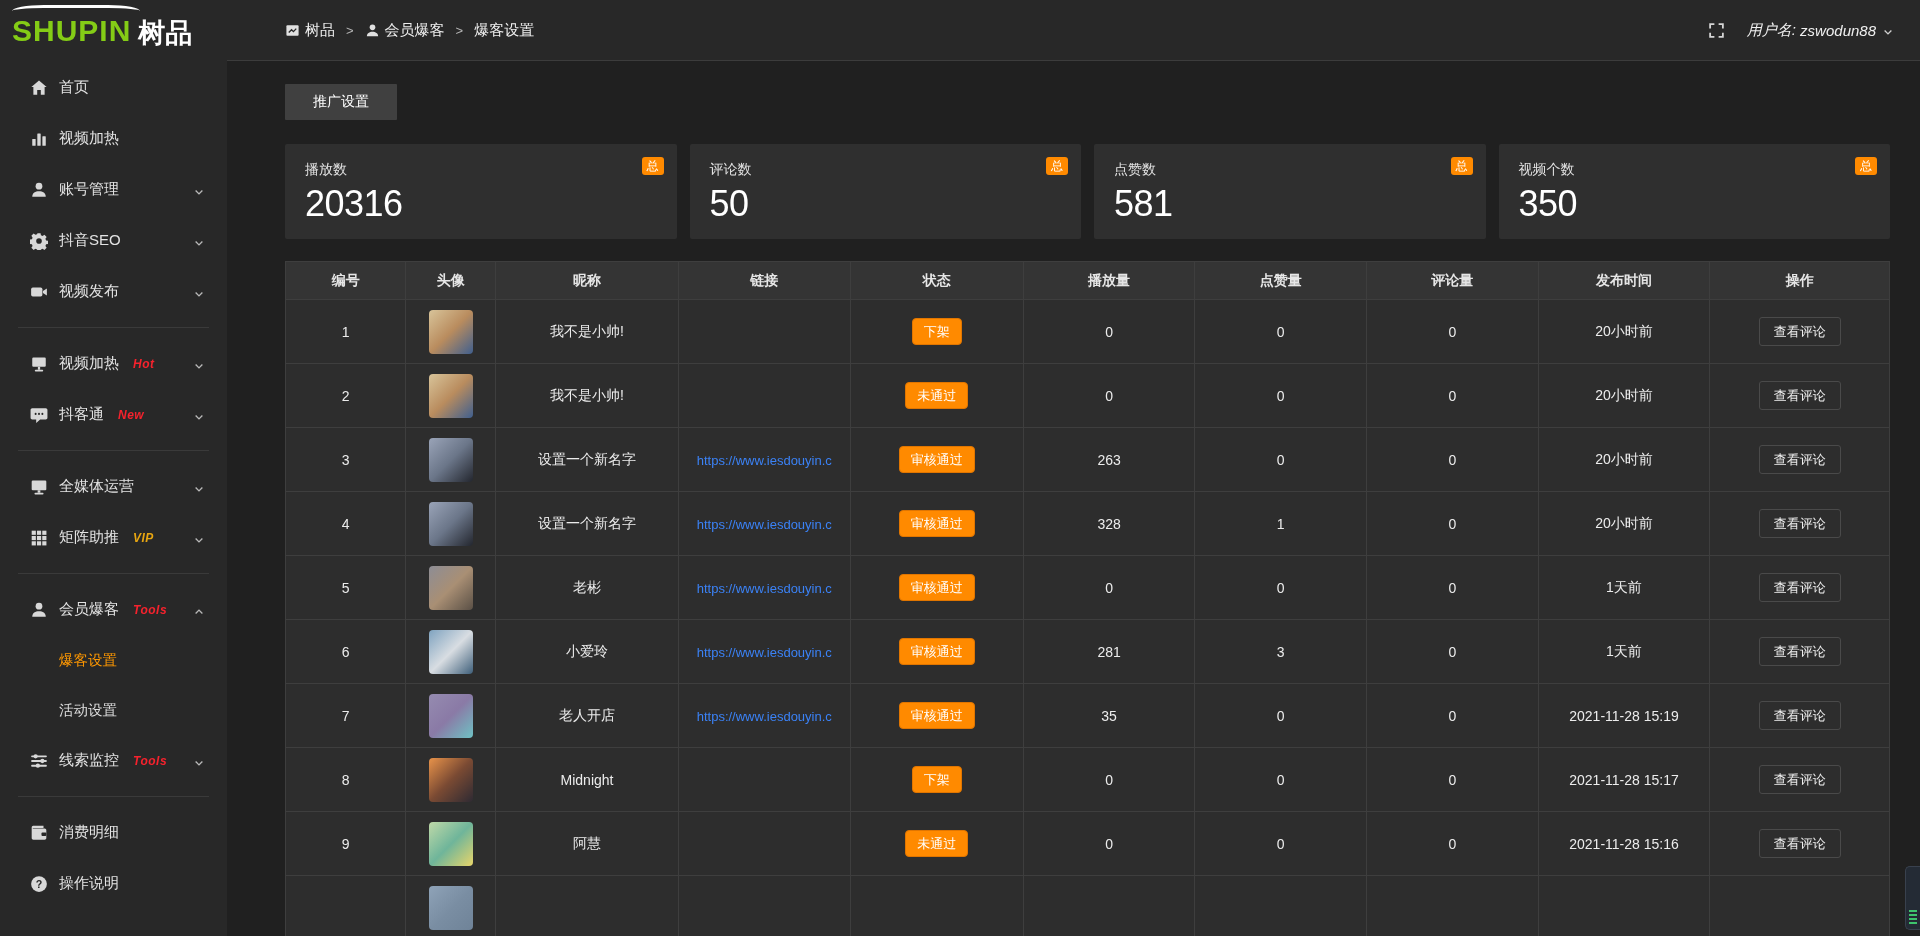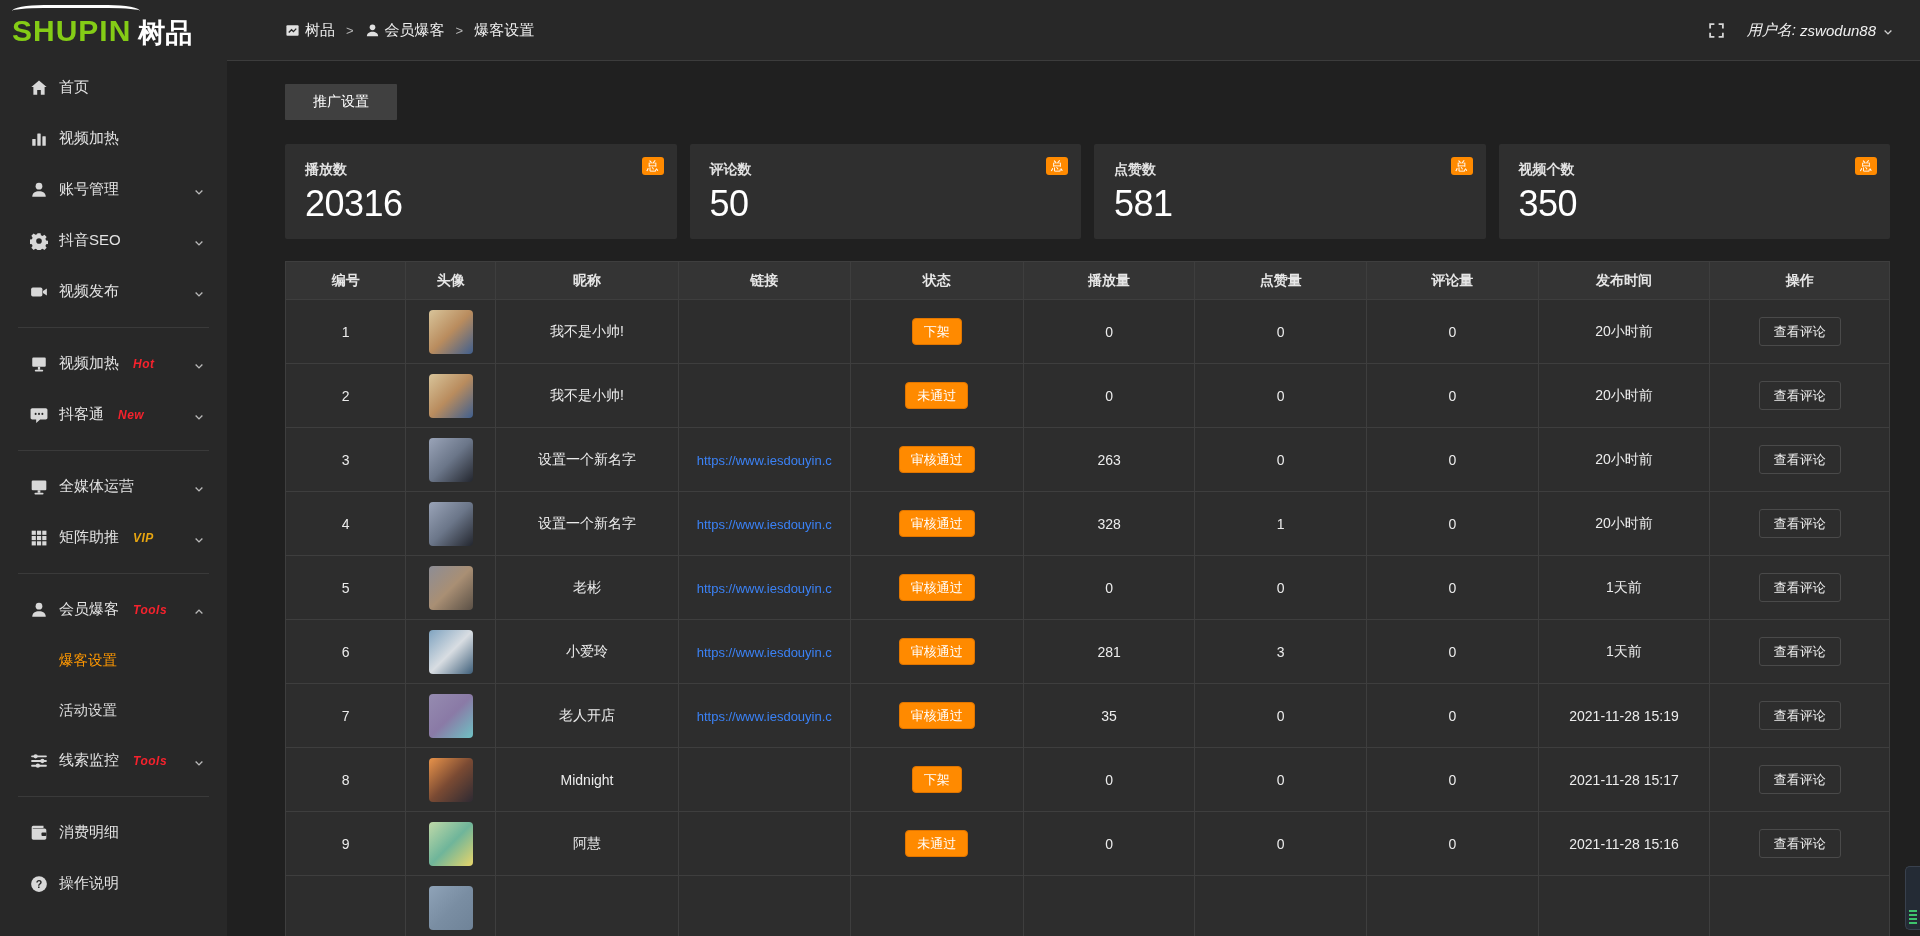--- a/index.html
+++ b/index.html
@@ -69,21 +69,21 @@
   .main { position:absolute; left:227px; top:62px; right:0; bottom:0; padding:22px 30px 0 58px; }
   .promo-btn {
     display:inline-block; background:#404040; color:#fff; border:none;
     font-size:14px; font-family:inherit; padding:9px 28px; border-radius:1px; cursor:pointer;
   }
   .cards { display:flex; gap:13px; margin-top:24px; }
   .card {
     flex:1; background:#2f2f2f; height:95px; position:relative;
     padding:17px 20px; border-radius:2px;
   }
-  .card-label { font-size:14px; color:#e2e2e2;font-weight:bold; }
+  .card-label { font-size:14px; color:#e2e2e2; }
   .card-value { font-size:36px; font-weight:500; color:#fff; margin-top:4px; letter-spacing:-.5px; }
   .card-badge {
     position:absolute; top:13px; right:13px; background:#ff8a00; color:#fff;
     font-size:12px; padding:3px 5px; border-radius:3px; line-height:1;
   }
   
   .table-wrap { margin-top:22px; }
   table.tbl { width:100%; border-collapse:collapse; table-layout:fixed; }
   .tbl col.c0 { width:7.5%; }  .tbl col.c1 { width:5.6%; }
   .tbl col.c2 { width:11.4%; } .tbl col.c3 { width:10.7%; }

